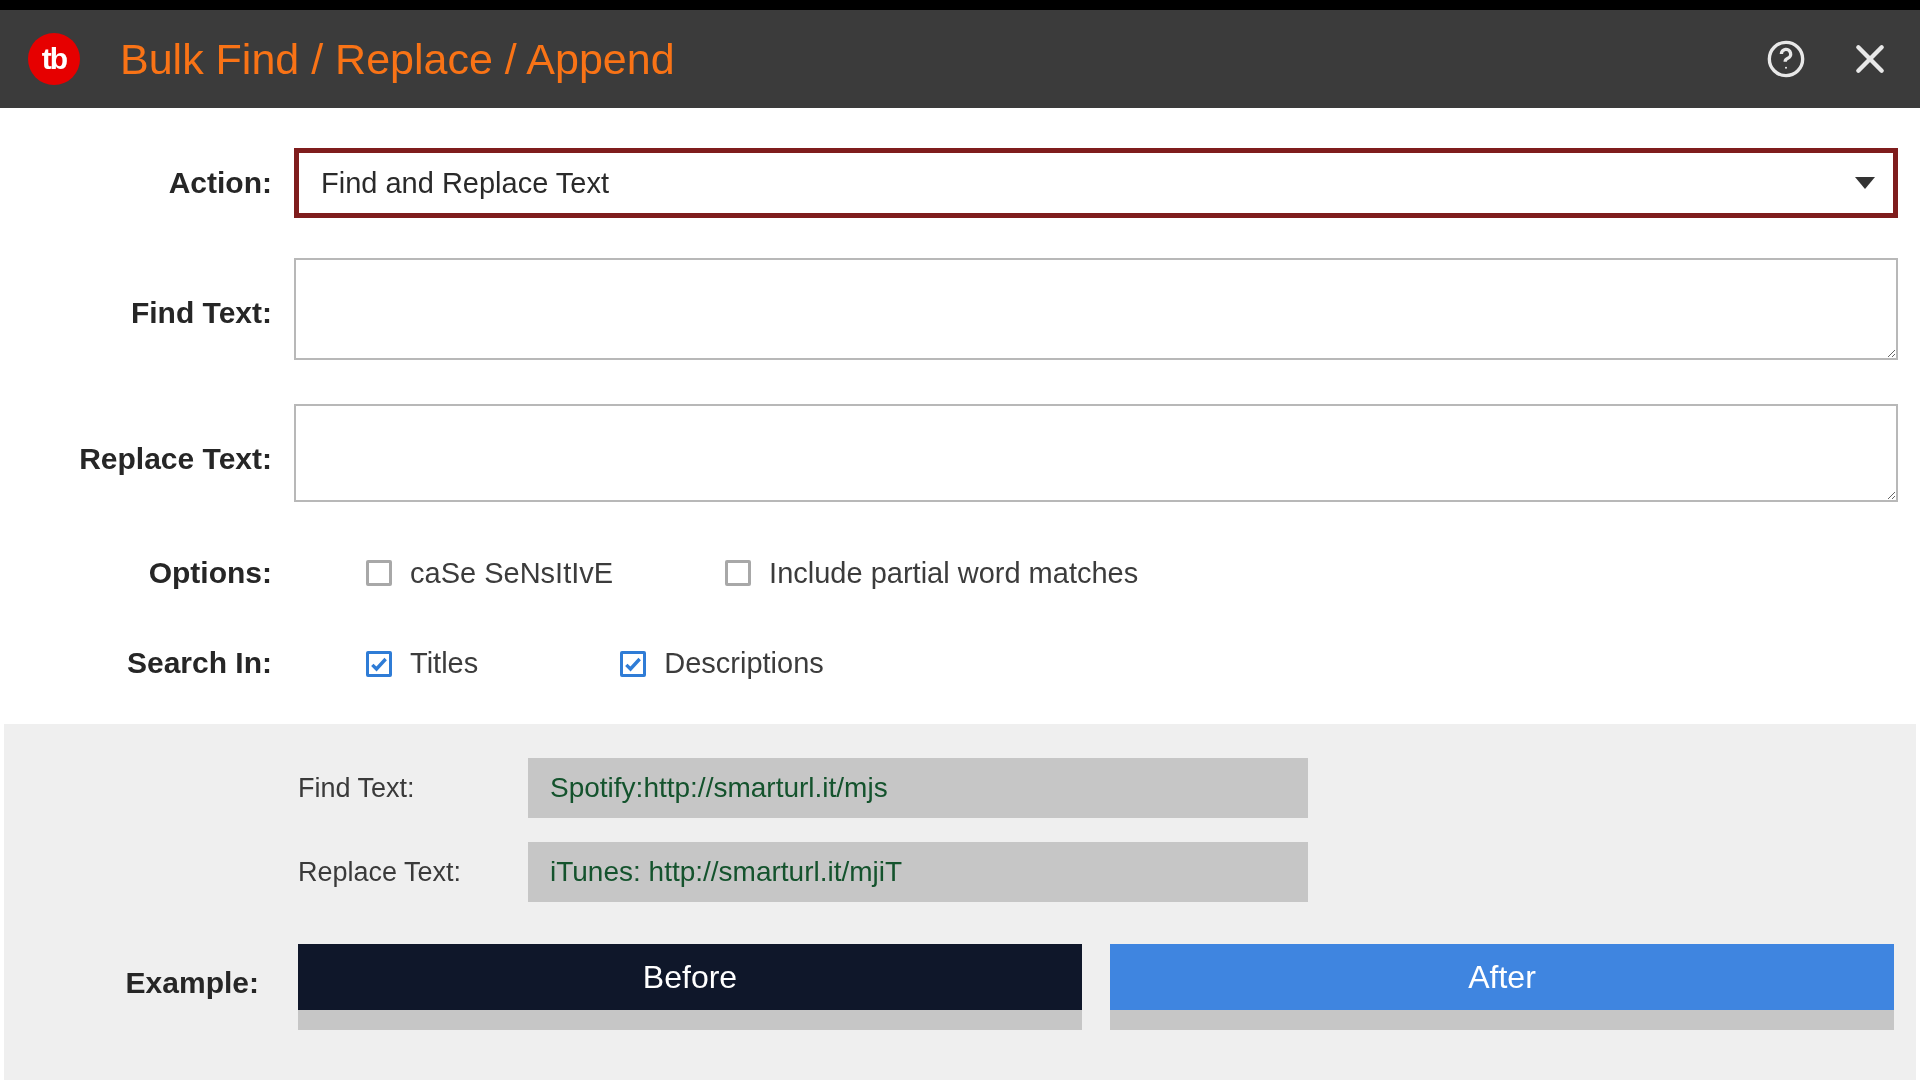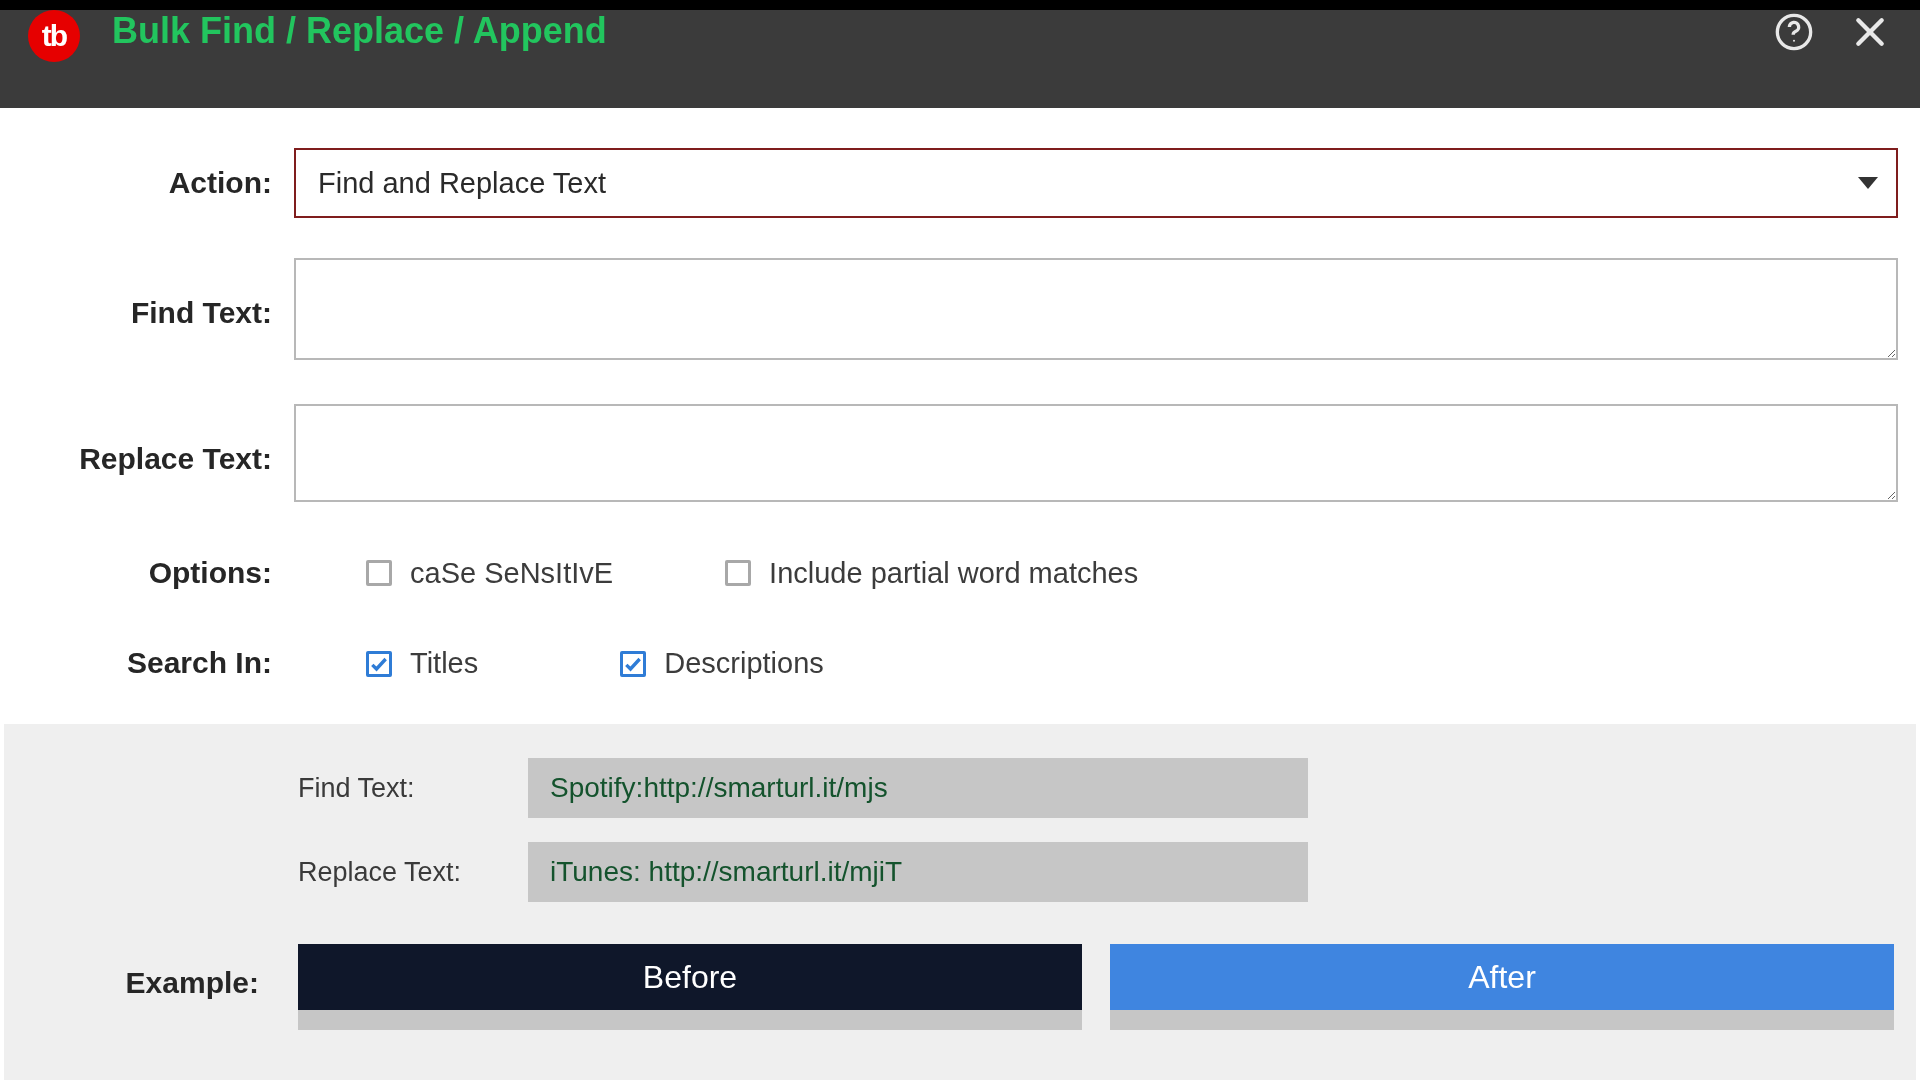--- a/index.html
+++ b/index.html
@@ -5,32 +5,33 @@
   * { box-sizing: border-box; margin: 0; padding: 0; }
   html, body { width: 1920px; height: 1080px; font-family: Arial, Helvetica, sans-serif; background: #fff; }
   body { display: flex; flex-direction: column; }
 
   .topbar-outer { background: #000; height: 10px; }
 
   .header {
     background: #3b3b3b;
     height: 98px;
     display: flex;
+    align-items: center;
     padding: 0 28px;
-    gap: 32px;
+    gap: 40px;
   }
   .logo {
     width: 52px; height: 52px; border-radius: 50%;
     background: #e60000;
     display: flex; align-items: center; justify-content: center;
     color: #fff; font-weight: 800; font-size: 30px;
     letter-spacing: -2px;
   }
   .header-title {
-    color: #22c55e; font-size: 36px; font-weight: 700;
+    color: #f97316; font-size: 43px; font-weight: 400;
   }
   .header-spacer { flex: 1; }
   .header-icon {
     width: 44px; height: 44px; display: flex; align-items: center; justify-content: center;
     color: #e8e8e8; cursor: pointer;
   }
   .header-icon svg { width: 40px; height: 40px; }
 
   .content {
     flex: 1;
@@ -53,21 +54,21 @@
     font-weight: 700;
     color: #262626;
     padding-right: 22px;
   }
   .field {
     flex: 1;
   }
 
   .select-wrap {
     position: relative;
-    border: 2px solid #7f1d1d;
+    border: 5px solid #7f1d1d;
     height: 70px;
     display: flex; align-items: center;
     padding: 0 50px 0 22px;
     font-size: 29px;
     color: #2a2a2a;
     background: #fff;
   }
   .select-caret {
     position: absolute; right: 18px; top: 50%; transform: translateY(-50%);
     width: 0; height: 0;

